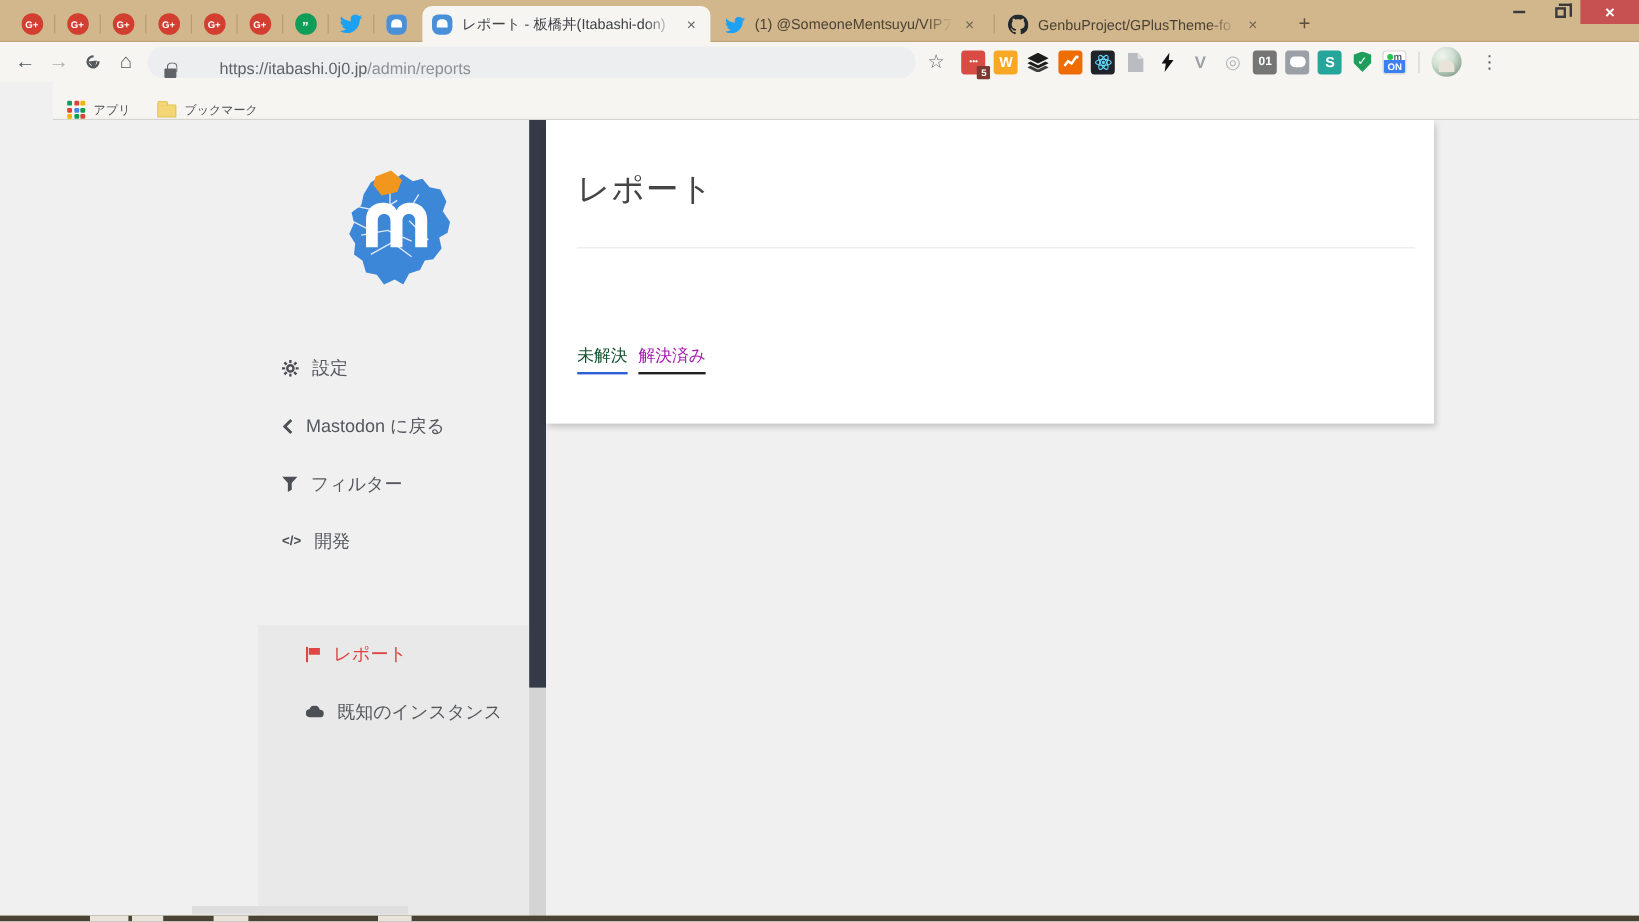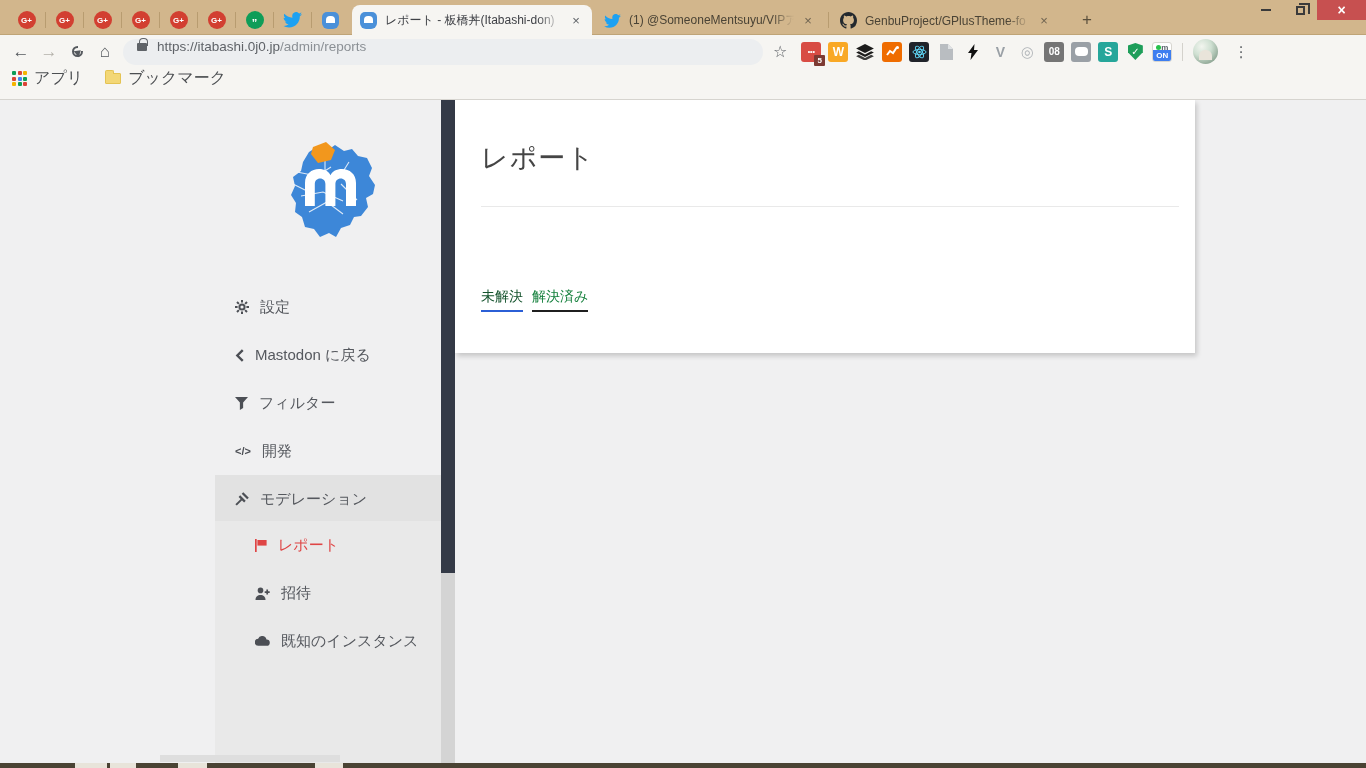--- a/index.html
+++ b/index.html
@@ -43,21 +43,21 @@
   
   .toolbar { height:33px; background:#f6f5f2; display:flex; align-items:center; padding:0 7px; }
   .navbtn { width:28px; height:28px; display:flex; align-items:center; justify-content:center;
     font-size:17px; color:#55595e; flex:none; }
   .navbtn.disabled { color:#b4b1aa; }
   .reload-glyph { position:relative; width:11px; height:11px; border:2px solid #55595e; border-radius:50%; }
   .reload-glyph::before { content:""; position:absolute; right:-3px; top:-3px; width:6px; height:6px; background:#f6f5f2; }
   .reload-glyph::after { content:""; position:absolute; right:-4px; top:-1px;
     border:4px solid transparent; border-left:6px solid #55595e; transform:rotate(-40deg); }
   .omnibox { width:640px; height:26px; background:#eceef0; border-radius:13px; display:flex;
-    align-items:flex-start; padding:0 12px; margin-left:4px; flex:none; }
+    align-items:flex-end; padding:0 12px; margin-left:4px; flex:none;gap:26px; }
   .lock { position:relative; width:10px; height:8px; background:#5f6368; border-radius:1px; margin:4px 10px 0 2px; flex:none;}
   .lock::before { content:""; position:absolute; left:1.5px; top:-5px; width:7px; height:7px;
     border:1.5px solid #5f6368; border-bottom:none; border-radius:4px 4px 0 0; }
   .url { font-size:13.5px; color:#5f6368; white-space:nowrap; }
   .url .path { color:#8b9095; }
   .star { font-size:16px; color:#5f6368; margin:0 8px 0 10px; flex:none; }
   .ext-row { display:flex; align-items:center; gap:7px; margin-left:6px; }
   .ext { width:20px; height:20px; border-radius:3px; position:relative; display:flex;
     align-items:center; justify-content:center; font-weight:bold; flex:none; }
   .badge { position:absolute; right:-4px; bottom:-4px; min-width:11px; height:11px; background:#7c3a33;
@@ -72,21 +72,21 @@
   .shield { width:15px; height:17px; background:#1e9e5a; color:#fff; font-size:10px;
     clip-path:polygon(50% 0,100% 15%,100% 55%,50% 100%,0 55%,0 15%); display:flex; align-items:center; justify-content:center;}
   .mon { width:20px; height:20px; border-radius:3px; background:#fff; border:1px solid #d8d6d0; overflow:hidden; font-weight:bold;}
   .mon .dot { position:absolute; left:3px; top:2px; width:5px; height:5px; border-radius:50%; background:#27c24c; }
   .mon .mm { position:absolute; right:3px; top:0px; font-size:8px; color:#5c636b; font-weight:bold;}
   .mon .on { position:absolute; left:0; right:0; bottom:0; height:11px; background:#3d7ef0; color:#fff;
     font-size:8px; display:flex; align-items:center; justify-content:center; }
 
   
   .bookmarks { height:32px; background:#f6f5f2; border-bottom:1px solid #d6d4cf; display:flex;
-    align-items:flex-start; padding-left:12px; font-size:16px; color:#4c4f52; }
+    align-items:flex-end; padding-left:12px; font-size:10px; color:#4c4f52;margin-left:44px; }
   .bm-item { display:flex; align-items:center; gap:7px; margin-right:22px; }
   .apps-grid { display:grid; grid-template-columns:repeat(3,4px); grid-gap:1.5px; }
   .apps-grid i { width:4px; height:4px; border-radius:1px; }
   .folder { position:relative; width:16px; height:11px; background:#f3d776; border-radius:1px; border:1px solid #e4c353;}
   .folder::before { content:""; position:absolute; left:-1px; top:-4px; width:7px; height:3px;
     background:#f3d776; border:1px solid #e4c353; border-bottom:none; border-radius:2px 2px 0 0; }
 
   
   .page { position:relative; height:668px; background:#f0f0f1; overflow:hidden; }
   .logo { position:absolute; left:279px; top:38px; }
@@ -103,21 +103,21 @@
   .vscroll .thumb { position:absolute; left:0; top:0; width:14px; height:473px; background:#343a47; }
   .hthumb { position:absolute; left:160px; top:655px; width:180px; height:7px; background:#dedede; }
 
   .panel { position:absolute; left:455px; top:0; width:740px; height:253px; background:#fff;
     box-shadow:2px 3px 5px rgba(0,0,0,0.18); }
   .panel h2 { margin:40px 26px 0; font-size:27px; font-weight:400; color:#454545; letter-spacing:1px; }
   .panel .rule { margin:30px 26px 0; height:1px; background:#e9e9e9; width:698px; }
   .filter-links { position:absolute; left:26px; top:188px; display:flex; gap:9px; font-size:14px; }
   .flink { padding-bottom:4px; text-decoration:none; }
   .flink.on { color:#14532d; border-bottom:2px solid #2b5fd6; }
-  .flink.off { color:#15803d; border-bottom:2px solid #1f1f1f; }
+  .flink.off { color:#a21caf; border-bottom:2px solid #1f1f1f; }
 
   .bottom-edge { position:absolute; left:0; bottom:0; width:1366px; height:5px; background:#4a4334; }
   .bottom-edge i { position:absolute; top:0; height:5px; background:#e8e4da; }
 </style>
 </head>
 <body>
 
 <div id="app">
 
   <div class="titlebar">
@@ -258,21 +258,21 @@
             <path fill="#111" d="M6.5 0L0 9h3.5L2.5 16 10 6H6z"></path>
           </svg>
         </div>
       <div class="ext" style="color:#9aa0a6;font-size:14px;">
           <span>V</span>
         </div>
       <div class="ext" style="color:#b0b4b8;font-size:15px;">
           <span>◎</span>
         </div>
       <div class="ext" style="background:#757575;color:#fff;font-size:10px;">
-          <span>08</span>
+          <span>01</span>
         </div>
       <div class="ext" style="background:#9aa0a6;">
           <span class="bubble"></span>
         </div>
       <div class="ext" style="background:#26a69a;color:#fff;font-size:12px;">
           <span>S</span>
         </div>
       <div class="ext">
           <span class="shield">✓</span>
         </div>
@@ -336,53 +336,33 @@
       <div class="nav-item">
         <svg width="13" height="13" viewBox="0 0 12 12">
             <path fill="currentColor" d="M0 0h12L7.5 5v5.2l-3 1.8V5z"></path>
           </svg>
         <span>フィルター</span>
       </div>
       <div class="nav-item">
         <span style="font-size:11px;font-weight:bold;color:#4c4f55;">&lt;/&gt;</span>
         <span>開発</span>
       </div>
-      <div class="nav-item selected">
-        <svg width="14" height="14" viewBox="0 0 14 14">
-            <g fill="currentColor">
-              <path d="M8.3.2l5.5 5.5-1.6 1.6L6.7 1.8z"></path>
-              <path d="M5.2 3.3l5.5 5.5-1.6 1.6-5.5-5.5z"></path>
-              <path d="M.4 12.2l5.8-5.8 1.4 1.4-5.8 5.8z"></path>
-            </g>
-          </svg>
-        <span>モデレーション</span>
-      </div>
     </nav>
 
     <div class="submenu">
       <div class="nav-item active-red">
         <svg width="12" height="13" viewBox="0 0 12 13">
             <g fill="currentColor">
               <rect width="1.7" height="13"></rect>
               <path d="M2.4 1h9.2v5.6H2.4z"></path>
             </g>
           </svg>
         <span>レポート</span>
       </div>
       <div class="nav-item">
-        <svg width="15" height="13" viewBox="0 0 15 13">
-            <g fill="currentColor">
-              <circle cx="5.5" cy="3.4" r="2.8"></circle>
-              <path d="M.5 13c0-3.2 2.2-4.9 5-4.9s5 1.7 5 4.9z"></path>
-            </g>
-            <path d="M12.2 2.6v5M9.7 5.1h5" stroke="currentColor" stroke-width="1.7" fill="none"></path>
-          </svg>
-        <span>招待</span>
-      </div>
-      <div class="nav-item">
         <svg width="15" height="10" viewBox="0 0 14 9">
             <path fill="currentColor" d="M3.3 9a3.3 3.3 0 01-.4-6.6A4.1 4.1 0 0110.7 3 3 3 0 0110.9 9z"></path>
           </svg>
         <span>既知のインスタンス</span>
       </div>
     </div>
 
     <div class="hthumb"></div>
 
     <div class="vscroll">

